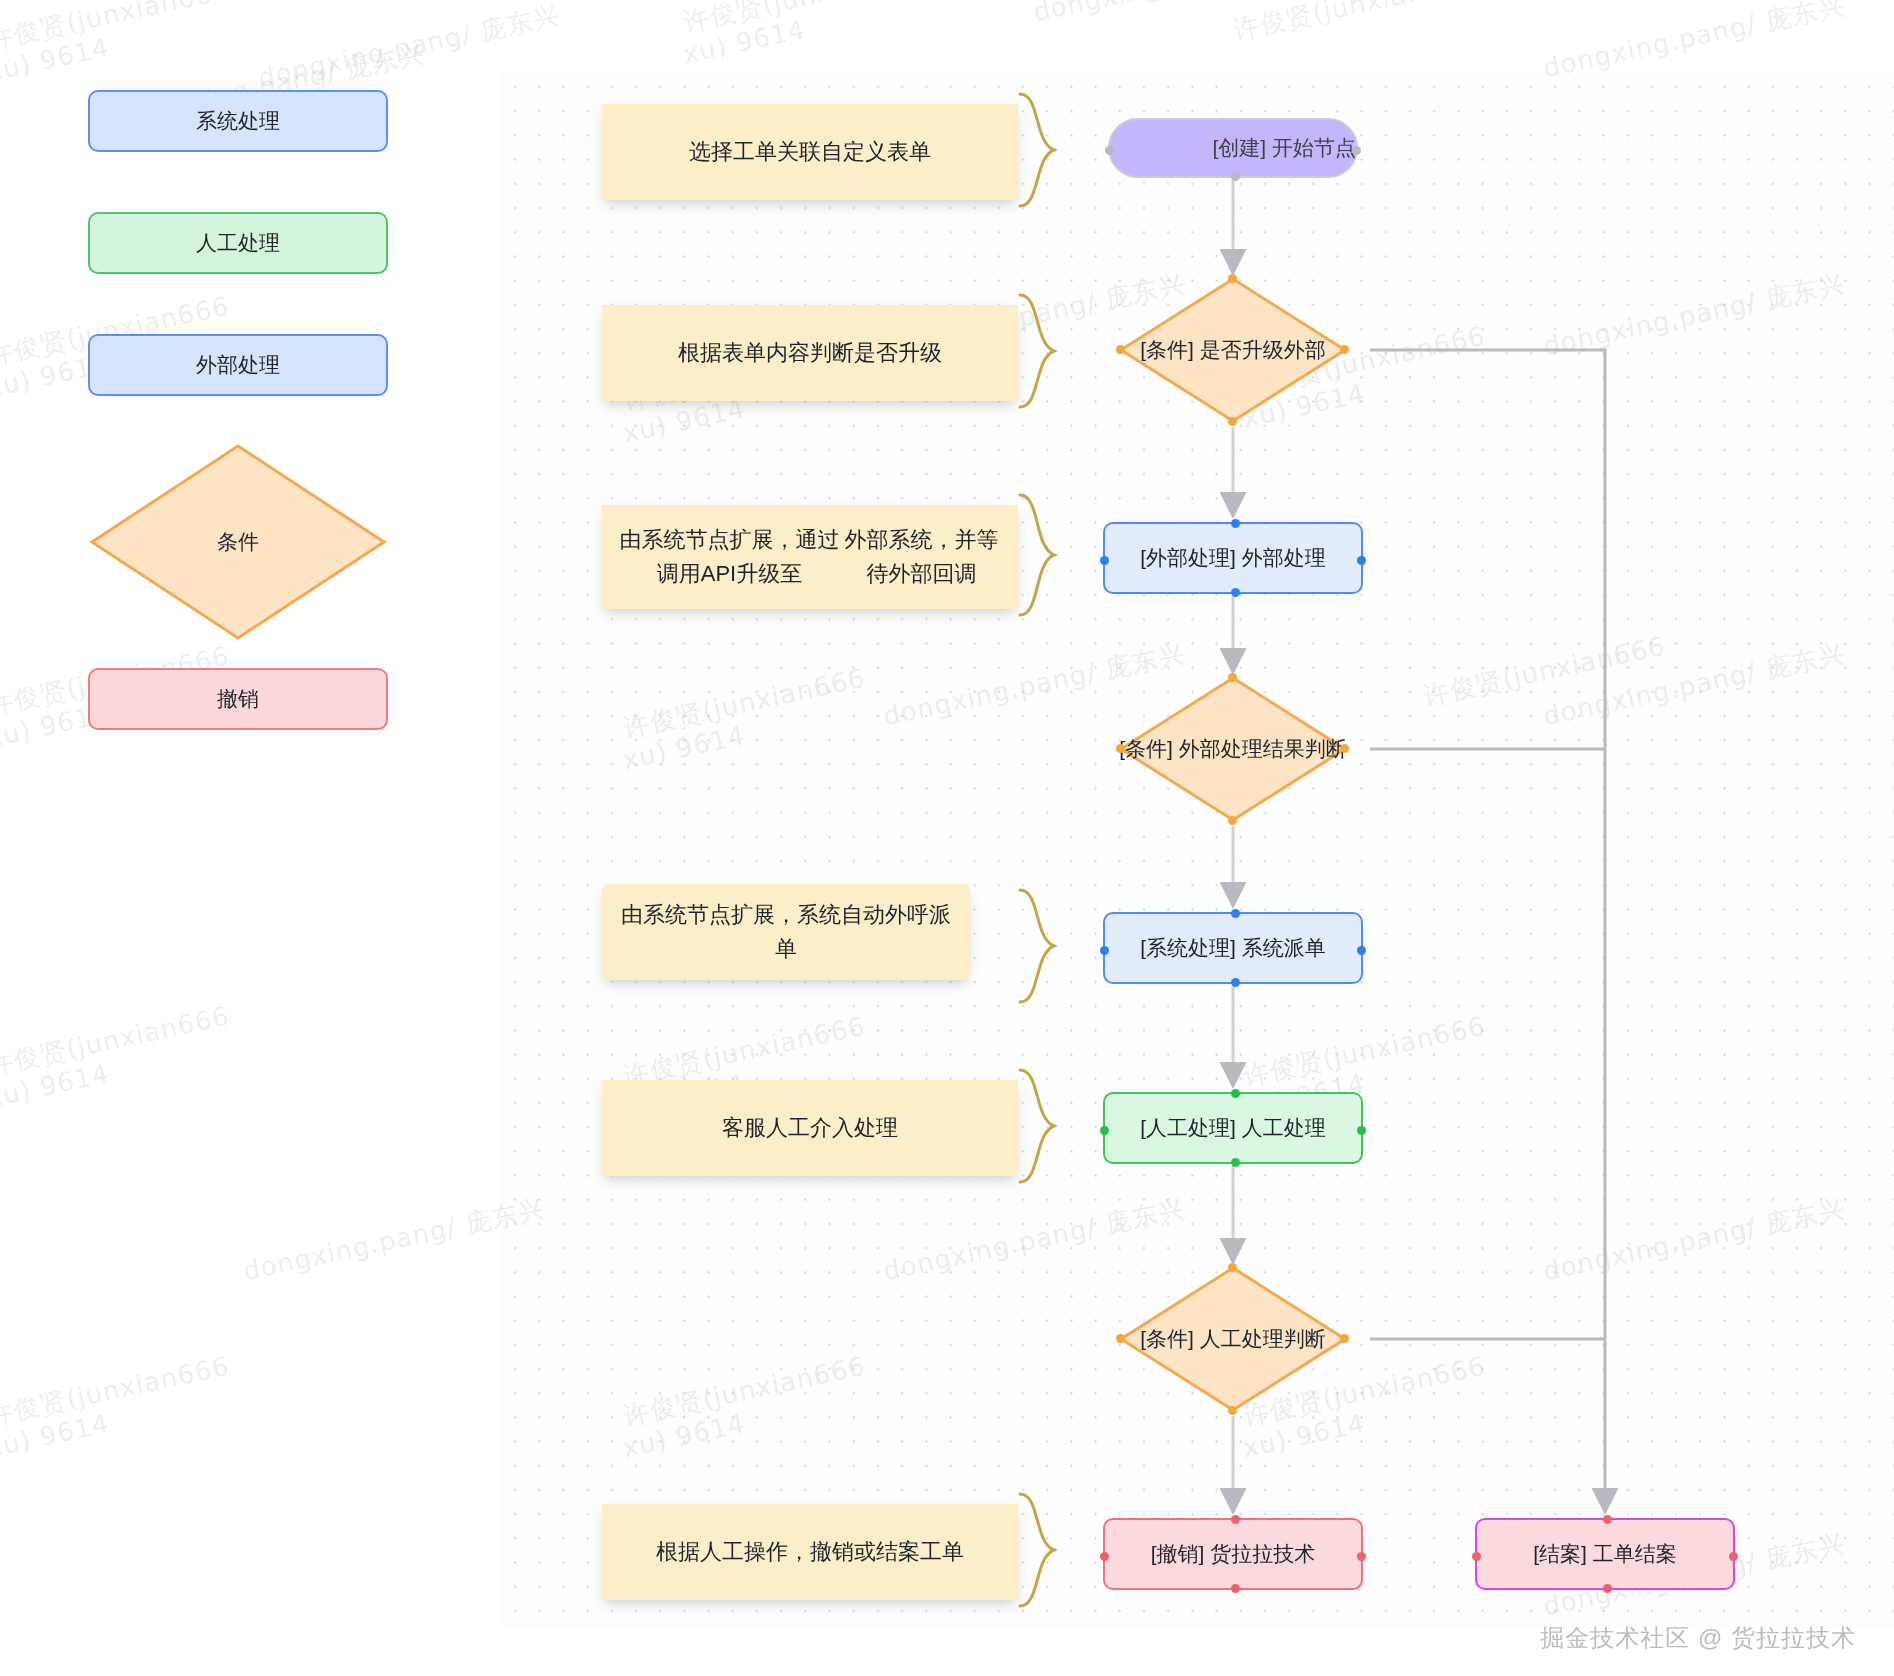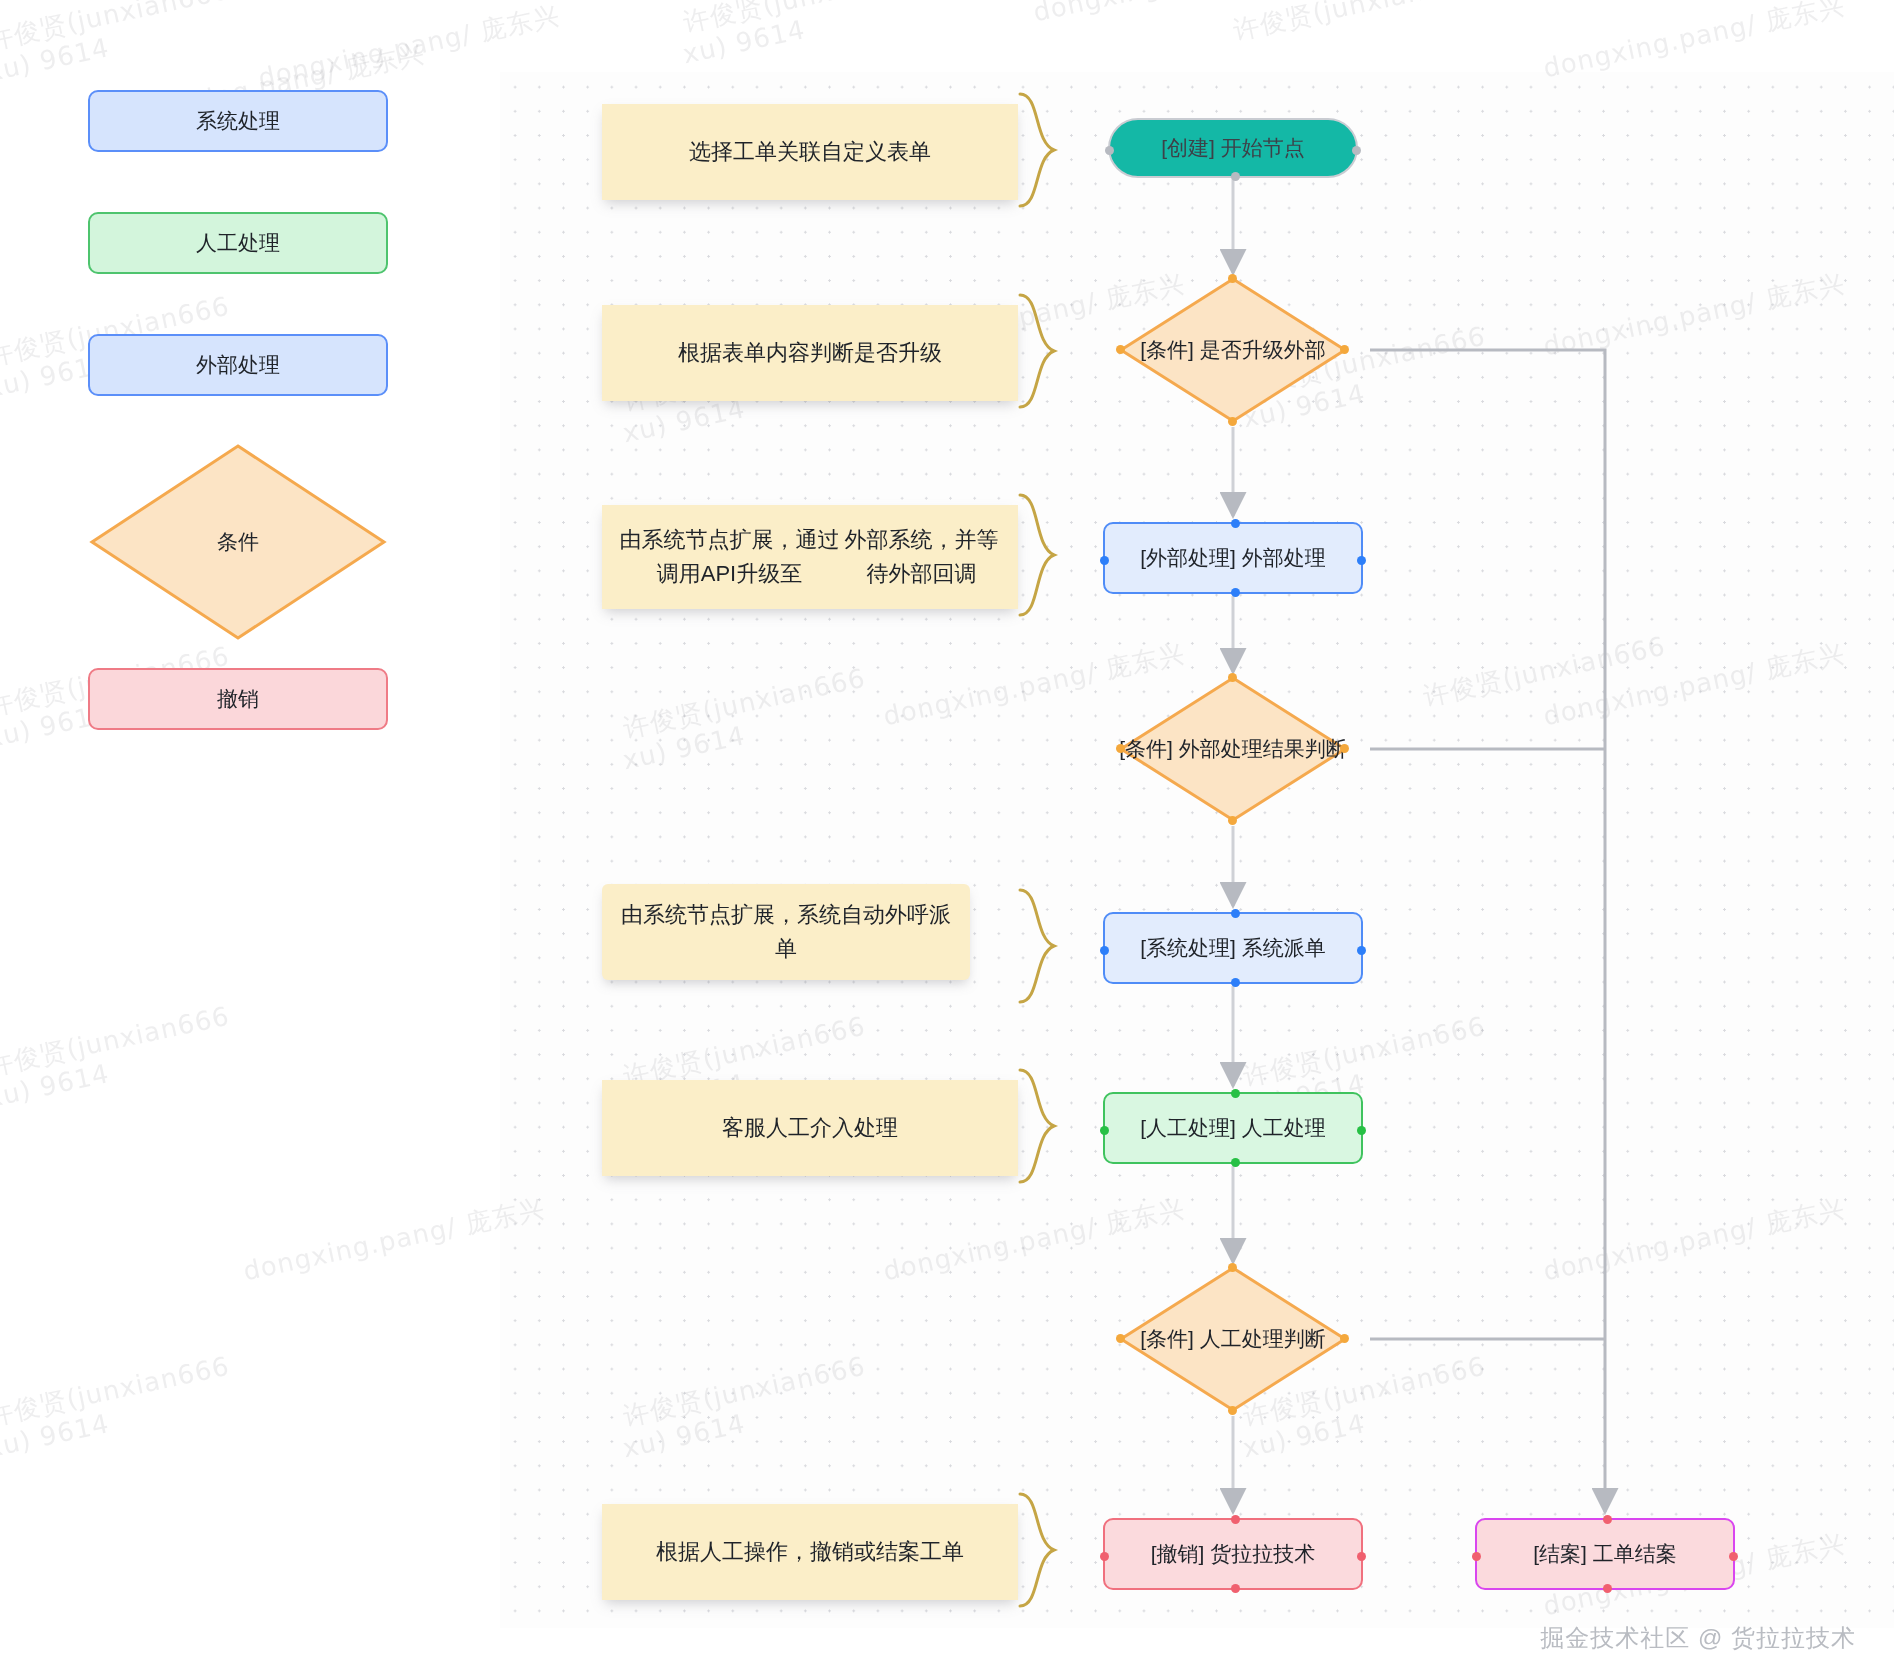--- a/index.html
+++ b/index.html
@@ -114,21 +114,21 @@
   .node {
     position: absolute;
     border-radius: 10px;
     display: flex;
     align-items: center;
     justify-content: center;
     font-size: 21px;
     box-sizing: border-box;
     white-space: nowrap;
   }
-  .n-start    { background: #14b8a6; border: 2px solid #c9ccd2; color: #3d4148; border-radius: 32px;}
+  .n-start    { background: #c4b5fd; border: 2px solid #c9ccd2; color: #3d4148; border-radius: 32px; justify-content: flex-end;}
   .n-external { background: #e2ecfd; border: 2px solid #4f8cf7; }
   .n-system   { background: #e2ecfd; border: 2px solid #4f8cf7; }
   .n-manual   { background: #d9f7e1; border: 2px solid #3fc35e; }
   .n-cancel   { background: #fbdadd; border: 2px solid #f0707e; }
   .n-close    { background: #fbdadd; border: 2px solid #d946ef; }
 
   
   .anchor {
     position: absolute;
     width: 9px; height: 9px;

